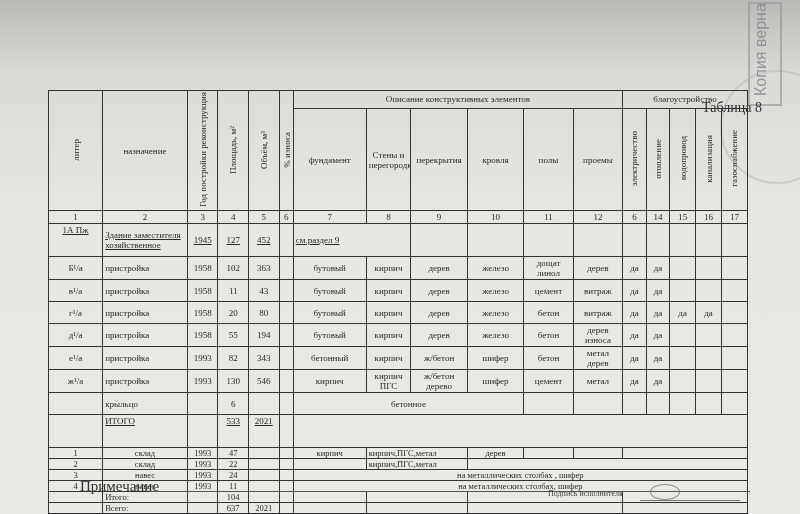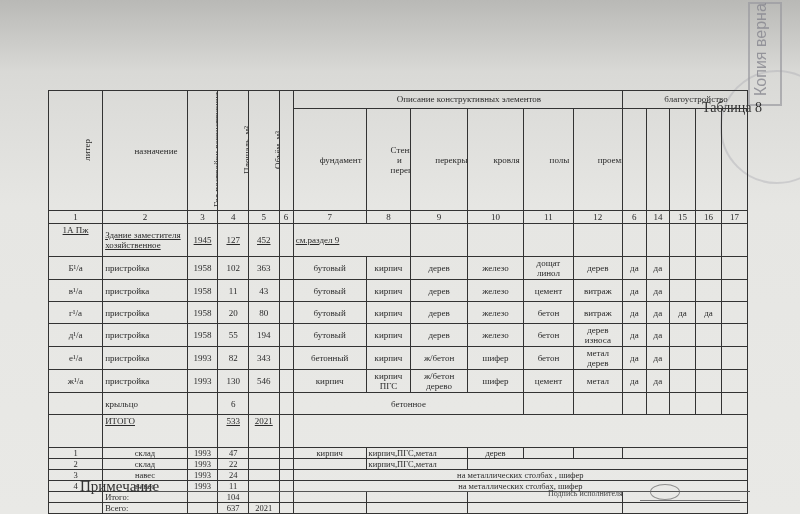--- a/index.html
+++ b/index.html
@@ -37,21 +37,21 @@
   }
   table.main {
     position: absolute; left: 48px; top: 90px; width: 700px;
     border-collapse: collapse; table-layout: fixed;
     font-size: 9px;
   }
   table.main td, table.main th {
     border: 1px solid #333; padding: 1px 2px; text-align: center; vertical-align: middle;
     font-weight: normal; overflow: hidden;
   }
-  table.main th { font-size: 9px; padding-left: 24px; }
+  table.main th { font-size: 9px; }
   .vert {
     writing-mode: vertical-rl; transform: rotate(180deg);
     white-space: nowrap; display: inline-block; font-size: 9px;
   }
   .num-row td { font-size: 9px; height: 9px; text-align: right; padding: 0 3px; }
   .row td { height: 19px; }
   .row.tall td { height: 30px; text-decoration: underline; }
   .row.small td { height: 10px; font-size: 8.5px; padding: 0 2px; }
   .left { text-align: left !important; }
   .footer-note {

